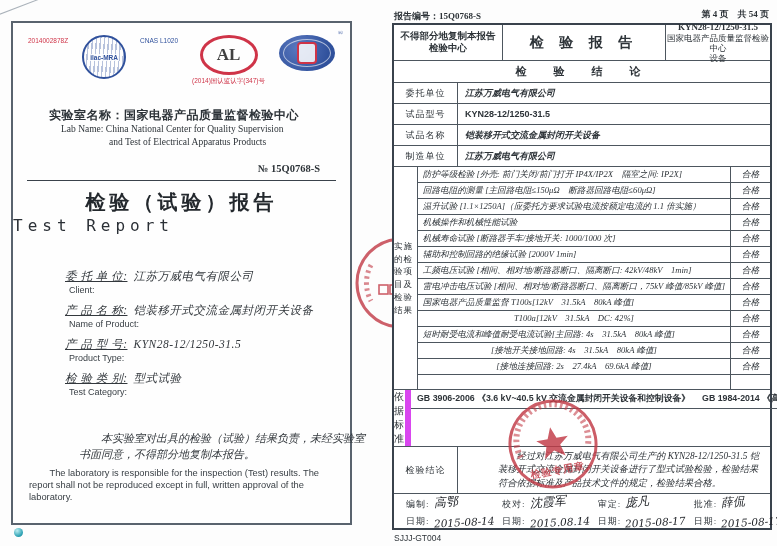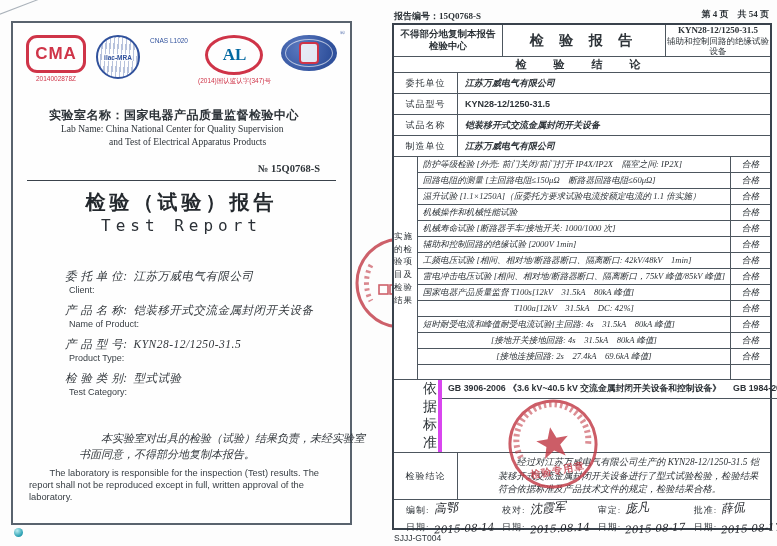--- a/index.html
+++ b/index.html
@@ -21,45 +21,45 @@
   .ilac-circle{width:40px;height:40px;border-radius:50%;border:2px solid #30519c;
            background:repeating-linear-gradient(95deg,rgba(48,81,156,.35) 0 1.5px,rgba(255,255,255,0) 1.5px 4px);
            display:flex;align-items:center;justify-content:center;}
   .ilac-label{background:rgba(255,255,255,.85);color:#30519c;font-weight:bold;
            font-size:6.5px;padding:0 1px;font-family:"Liberation Sans",sans-serif;}
   .cnas-oval{width:52px;height:28px;border:3px solid #30519c;border-radius:50%;
            display:flex;align-items:center;justify-content:center;color:#30519c;
            font-weight:bold;font-style:italic;font-size:12px;margin-top:4px;
            font-family:"Liberation Serif",serif;}
   .cal-oval{width:52px;height:34px;border:3px solid #cf3448;border-radius:50%;
-           display:flex;align-items:center;justify-content:center;color:#0369a1;
+           display:flex;align-items:center;justify-content:center;color:#404040;
            font-weight:bold;font-size:17px;font-family:"Liberation Serif",serif;}
   .globe-oval{position:relative;width:56px;height:36px;border-radius:50%;
            background:radial-gradient(circle at 35% 35%,#5a79c0,#30519c 70%);
            display:flex;align-items:center;justify-content:center;}
   .globe-oval:before{content:"";position:absolute;inset:4px;border-radius:50%;
            border:1px solid rgba(255,255,255,.6);}
   .globe-core{width:16px;height:18px;border:2px solid #cf3448;border-radius:4px;
            background:rgba(255,255,255,.85);display:flex;align-items:center;justify-content:center;
            color:#cf3448;font-weight:bold;font-size:9px;}
   .reg-mark{position:absolute;right:-8px;top:-6px;color:#30519c;font-size:7px;}
   .blue-txt{color:#30519c;} .red-txt{color:#cf3448;}
   #lab-cn{position:absolute;left:36px;top:84px;font-size:12px;font-weight:bold;letter-spacing:.5px;}
   #lab-en1{position:absolute;left:48px;top:101px;font-size:9.5px;}
   #lab-en2{position:absolute;left:96px;top:114px;font-size:9.5px;}
   #report-no{position:absolute;right:30px;top:140px;font-size:10.5px;font-weight:bold;}
   #title-rule{position:absolute;left:14px;right:14px;top:157px;border-top:1.5px solid #3a424b;}
   #title-cn{position:absolute;left:0;top:166px;width:100%;text-align:center;
             font-size:20px;font-weight:bold;letter-spacing:4px;color:#23282d;}
-  #title-en{position:absolute;left:0;top:193px;width:100%;text-align:center;
+  #title-en{position:absolute;left:0;top:193px;width:100%;text-align:left;
             font-size:16px;letter-spacing:5px;font-family:"DejaVu Sans Mono",monospace;color:#2b3036;}
   #left-fields{position:absolute;left:52px;top:246px;width:270px;}
   .field{margin-bottom:8px;}
   .field-line{font-size:11.5px;letter-spacing:.5px;color:#33383d;}
-  .field-label{font-style:italic;}
+  .field-label{font-style:italic;text-decoration:underline;}
   .field-value{font-style:italic;margin-left:6px;}
   .field-en{font-size:9px;font-family:"Liberation Sans",sans-serif;color:#3a4046;margin:1px 0 0 4px;}
   #disc-cn{position:absolute;left:22px;top:408px;width:296px;font-size:11px;
            font-style:italic;line-height:1.45;text-indent:2em;color:#33383d;margin-left:44px;}
   #disc-en{position:absolute;left:16px;top:444px;width:308px;font-size:9.3px;
            font-family:"Liberation Sans",sans-serif;line-height:1.3;text-indent:2.2em;color:#3a4046;}
   #blue-dot{position:absolute;left:14px;top:528px;width:9px;height:9px;border-radius:50%;
            background:radial-gradient(circle at 35% 30%,#bdeef2,#2fa3b5 65%,#1d7d90);}
   
   #gutter-stamp{position:absolute;left:351px;top:233px;opacity:.8;}
@@ -91,22 +91,22 @@
            justify-content:center;align-items:center;font-size:8.5px;line-height:1.5;letter-spacing:1px;}
   .tests-rows{flex:1;display:flex;flex-direction:column;}
   .test-row{display:flex;border-bottom:1px solid #4d565e;height:16px;box-sizing:border-box;}
   .test-row:last-child{border-bottom:none;height:14px;}
   .test-desc{flex:1;display:flex;align-items:center;padding:0 5px;font-size:8.6px;
            font-style:italic;white-space:nowrap;overflow:hidden;}
   .test-desc.center{justify-content:center;}
   .test-result{width:39px;border-left:1px solid #4d565e;display:flex;align-items:center;
            justify-content:center;font-size:8.8px;font-style:italic;}
   .std-sect{display:flex;border-bottom:1px solid #4d565e;}
-  .std-label{width:63px;border-right:4px solid #d946ef;display:flex;align-items:center;
-           justify-content:center;font-size:14px;letter-spacing:1px;margin-left:29px;}
+  .std-label{width:63px;border-right:6px solid #d946ef;display:flex;align-items:center;
+           justify-content:center;font-size:10px;letter-spacing:1px;}
   .std-rows{flex:1;display:flex;flex-direction:row;}
   .std-row{border-bottom:1px solid #4d565e;display:flex;align-items:center;padding:0 6px;
            font-size:8.8px;font-weight:bold;font-family:"Liberation Sans",sans-serif;
            height:19px;box-sizing:border-box;white-space:nowrap;overflow:hidden;}
   .std-row:last-child{border-bottom:none;height:14px;}
   .concl-sect{display:flex;border-bottom:1px solid #4d565e;height:47px;box-sizing:border-box;}
   .concl-label{width:63px;border-right:1px solid #4d565e;display:flex;align-items:center;
            justify-content:center;font-size:9px;letter-spacing:1px;}
   .concl-text{flex:1;padding:3px 8px;font-size:9.3px;line-height:1.45;text-indent:2em;
            font-style:italic;color:#2e3338;margin-left:32px;}
@@ -124,21 +124,20 @@
 <body>
 
 <div id="canvas">
 
   <div id="corner-artifact"></div>
 
   <div id="left-page">
 
     <div class="logo-row">
       <div class="logo">
-        <div class="cma-box">CMA</div>
         <div class="logo-sub red-txt">2014002878Z</div>
       </div>
       <div class="logo">
         <div class="ilac-circle">
           <span class="ilac-label">ilac-MRA</span>
         </div>
       </div>
       <div class="logo">
         <div class="logo-sub blue-txt">CNAS L1020</div>
       </div>
@@ -201,21 +200,21 @@
   <div id="rtable">
 
     <div class="r-row hdr-row">
       <div class="hdr-org">
         <span>不得部分地复制本报告</span>
         <span>检验中心</span>
       </div>
       <div class="hdr-title">检 验 报 告</div>
       <div class="hdr-prod">
         <span class="l1">KYN28-12/1250-31.5</span>
-        <span>辅助和控制回路的绝缘试验</span>
+        <span>国家电器产品质量监督检验中心</span>
         <span>设备</span>
       </div>
     </div>
 
     <div class="sect-row">检　验　结　论</div>
 
     <div id="info-rows">
         <div class="info-row">
           <div class="info-label">委托单位</div>
           <div class="info-value">江苏万威电气有限公司</div>

